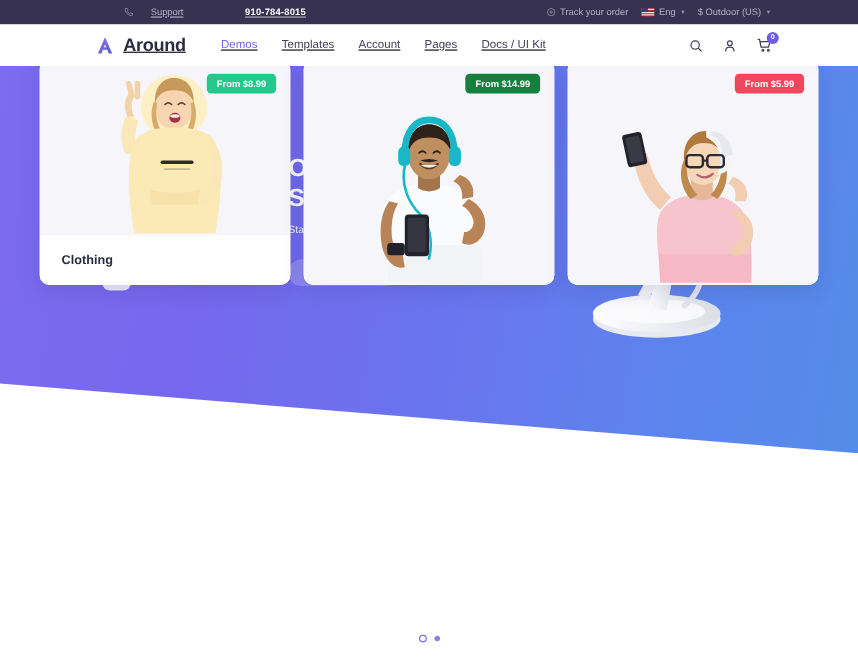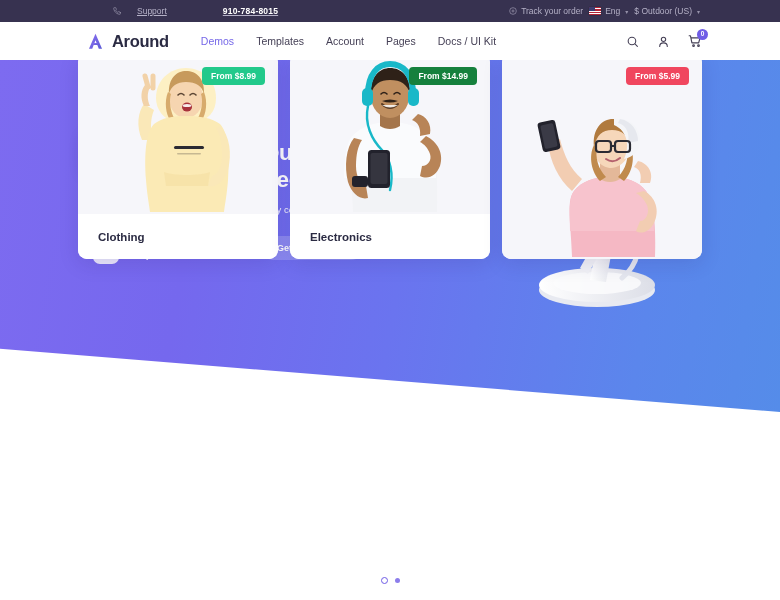--- a/index.html
+++ b/index.html
@@ -16,21 +16,21 @@
     background: #373250;
     display: flex;
     align-items: center;
     padding: 0 18px;
     font-size: 8.5px;
     color: #b5b1c7;
     position: relative;
     z-index: 40;
   }
   .topbar-left { display: flex; align-items: center; gap: 16px; margin-left: 95px; text-decoration: underline; }
-  .topbar-right { margin-left: auto; display: flex; align-items: center; gap: 6px; margin-right: 62px; }
+  .topbar-right { margin-left: auto; display: flex; align-items: center; gap: 12px; margin-right: 62px; }
   .tb-item { display: flex; align-items: center; gap: 4px; cursor: pointer; }
   .tb-phone { color: #ffffff; font-weight: bold; letter-spacing: .2px; padding-left: 40px; }
   .tb-ico { display: inline-flex; opacity: .75; }
   .caret { font-size: 6px; opacity: .75; margin-left: 1px; }
   .flag {
     width: 12px; height: 8px; border-radius: 1px; overflow: hidden;
     display: inline-block; position: relative; background: #b22234;
     box-shadow: 0 0 0 .5px rgba(0,0,0,.18);
   }
   .flag i { position: absolute; display: block; left: 0; right: 0; height: 1.15px; background: #fff; }
@@ -38,20 +38,21 @@
 
   
   .nav {
     height: 38px;
     background: #ffffff;
     display: flex;
     align-items: center;
     padding: 0 18px;
     position: relative;
     z-index: 30;
+    text-decoration: underline;
   }
   .brand { display: flex; align-items: center; gap: 7px; margin-left: 68px; cursor: pointer; }
   .brand-name { font-size: 16.5px; font-weight: bold; color: #2b2b43; letter-spacing: -.3px; }
   .nav-links { display: flex; align-items: center; gap: 22px; margin-left: 32px; }
   .nav-link { font-size: 10.5px; color: #454056; cursor: pointer; white-space: nowrap; }
   .nav-link.active { color: #7567e8; }
   .nav-icons { margin-left: auto; display: flex; align-items: center; gap: 18px; margin-right: 60px; }
   .nav-ico { cursor: pointer; display: inline-flex; position: relative; color: #454056; }
   .cart-badge {
     position: absolute; top: -5px; right: -6px;
@@ -126,21 +127,21 @@
   .camera-wrap { position: absolute; right: 88px; top: 32px; width: 190px; height: 230px; }
 
   
   .cards {
     position: absolute; left: 0; right: 0; top: 352px;
     display: flex; justify-content: center; gap: 12px;
     z-index: 10;
   }
   .cards-shift { margin-top: -298px; display: flex; gap: 12px; }
   .card {
-    width: 200px; height: 205px;
+    width: 228px; height: 205px;
     background: #ffffff;
     border-radius: 9px;
     box-shadow: 0 5px 20px rgba(40,20,90,.13);
     overflow: hidden;
     position: relative;
     cursor: pointer;
     display: flex; flex-direction: column;
   }
   .card-media {
     flex: 1;
@@ -443,21 +444,20 @@
           <rect x="118" y="34" width="11" height="18" rx="5" fill="#19b8c8"></rect>
 
           <path d="M78 52 C74 70 82 86 92 96 C100 104 104 120 100 136" stroke="#19b8c8" stroke-width="2.4" fill="none" stroke-linecap="round"></path>
 
           <rect x="78" y="96" width="22" height="38" rx="3.5" fill="#22222c"></rect>
           <rect x="80.5" y="99" width="17" height="31" rx="2" fill="#35353f"></rect>
 
           <rect x="62" y="122" width="16" height="11" rx="3" fill="#22222c"></rect>
         </svg>
       </div>
-      <div class="card-label">Electronics</div>
     </div>
 
     <div class="card">
       <div class="card-media">
         <span class="badge" style="background:#f0465e">From $5.99</span>
         <svg width="200" height="160" viewBox="0 0 200 160">
 
           <path d="M70 92 C56 80 48 62 46 44 L58 40 C62 56 68 70 80 80 Z" fill="#f2cdb2"></path>
 
           <rect x="38" y="22" width="18" height="30" rx="3" transform="rotate(-12 47 37)" fill="#22222c"></rect>

